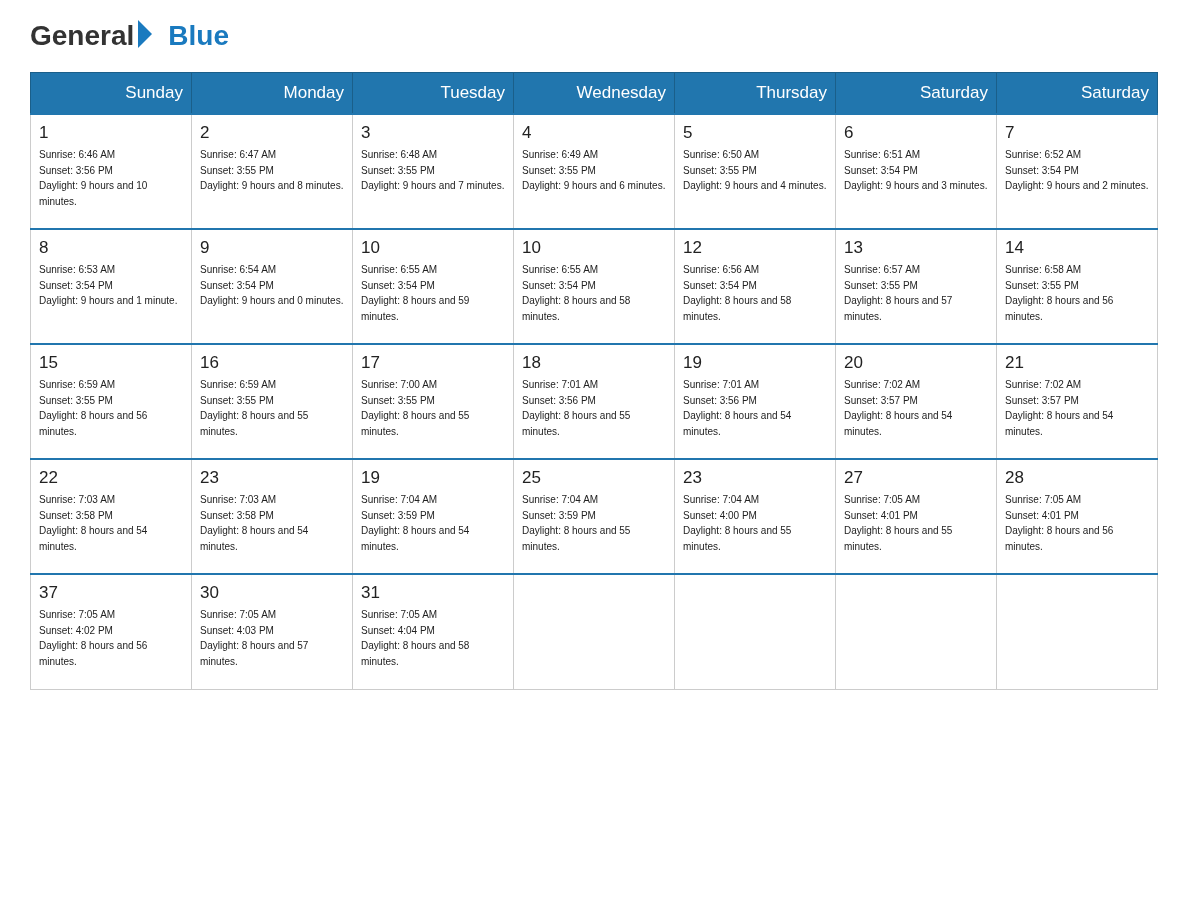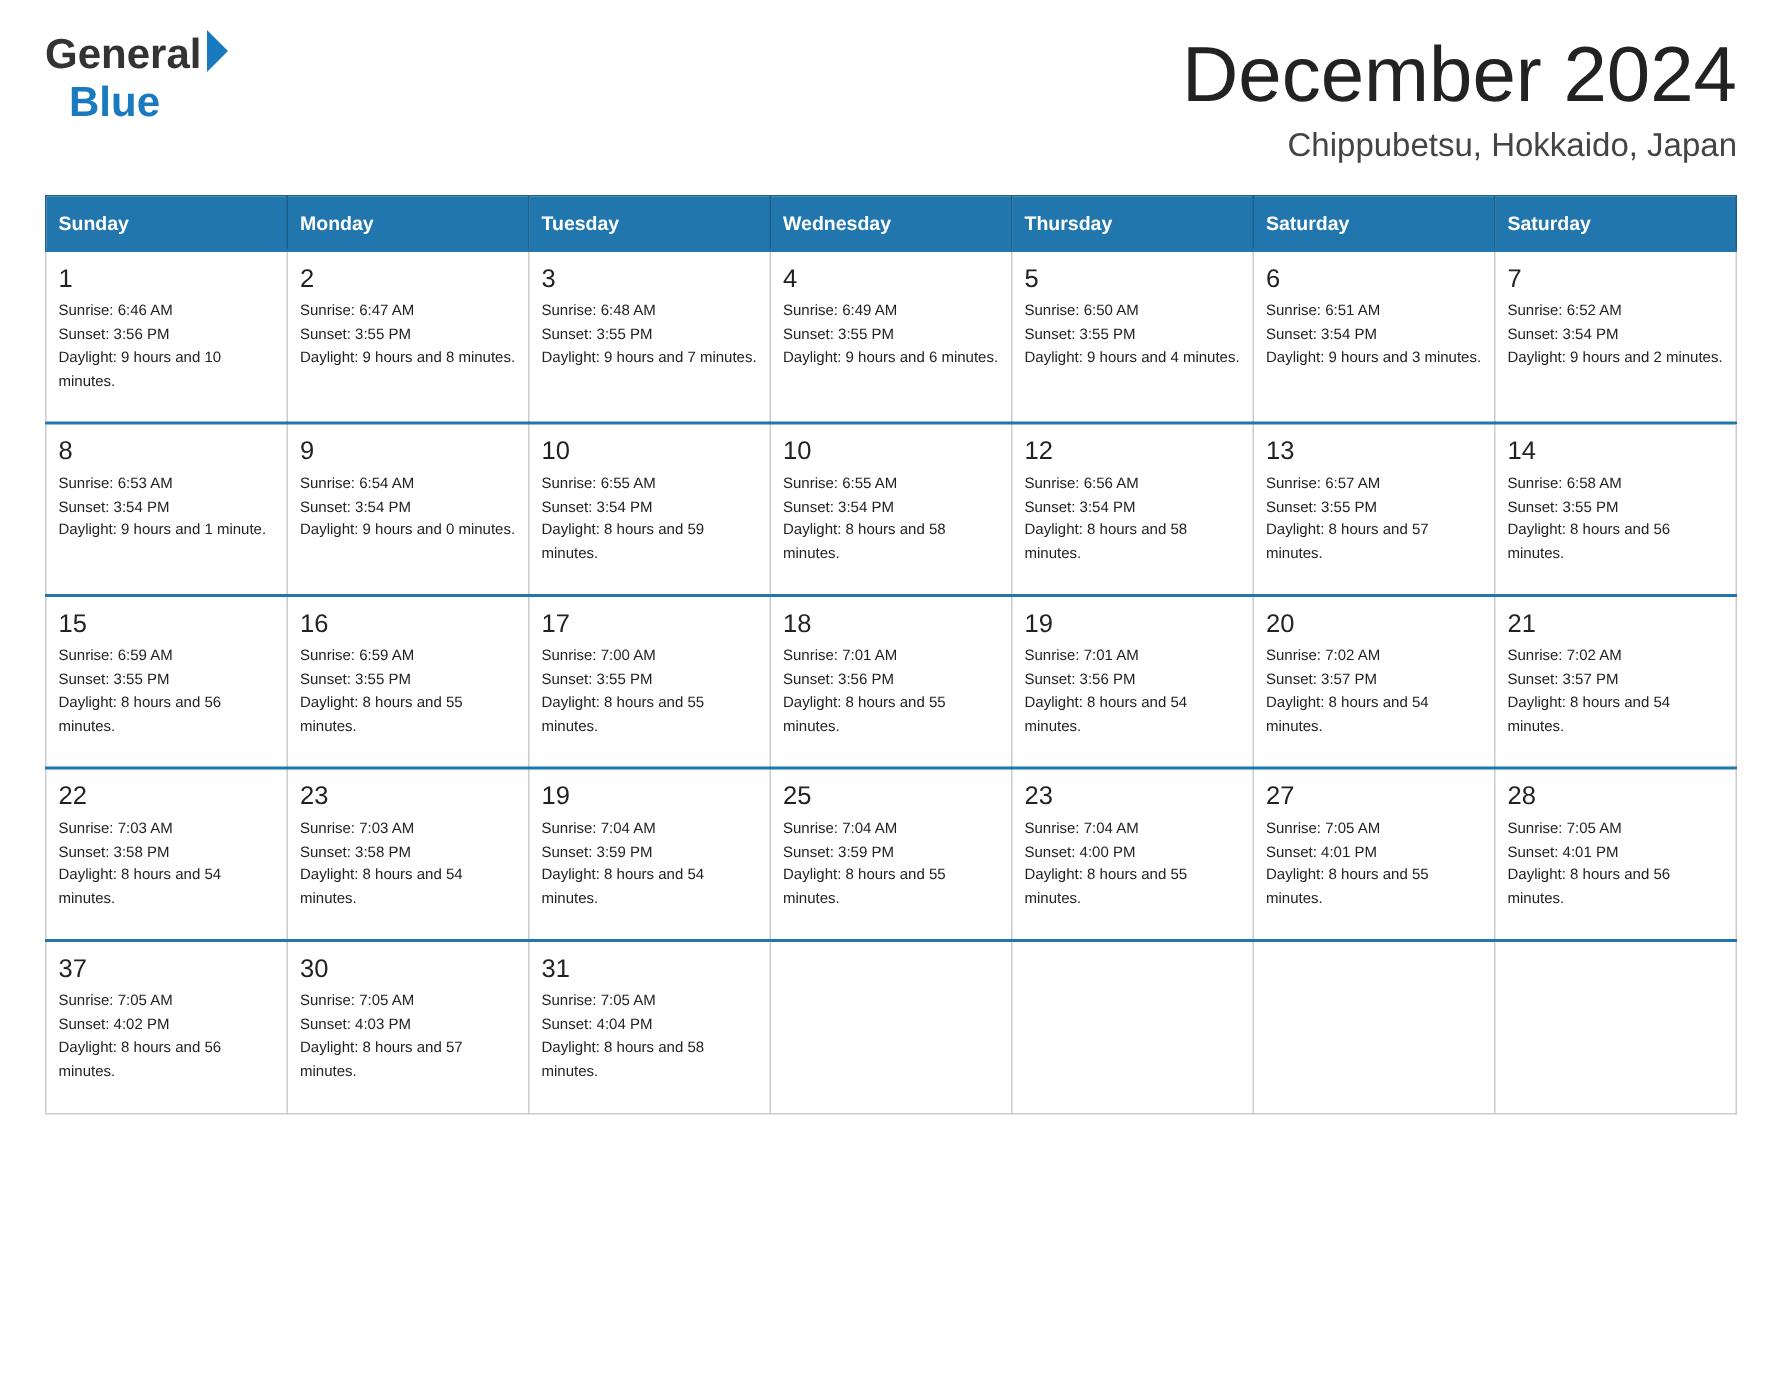--- a/index.html
+++ b/index.html
@@ -11,21 +11,21 @@
       padding: 20px 30px;
     }
     .header {
       display: flex;
       justify-content: space-between;
       align-items: flex-start;
       margin-bottom: 20px;
     }
     .logo {
       display: flex;
-      flex-direction: column;
+      flex-direction: row;
       align-items: flex-start;
     }
     .logo-top {
       display: flex;
       align-items: center;
     }
     .logo-general {
       font-size: 28px;
       font-weight: bold;
       color: #333;
@@ -60,23 +60,23 @@
     }
     table {
       width: 100%;
       border-collapse: collapse;
       table-layout: fixed;
     }
     thead th {
       background-color: #2176ae;
       color: #fff;
       padding: 10px 8px;
-      font-size: 13px;
-      font-weight: bold;
-      text-align: left;
+      font-size: 17px;
+      font-weight: normal;
+      text-align: right;
       border: 1px solid #1a5f8a;
     }
     tbody td {
       vertical-align: top;
       padding: 8px 8px;
       font-size: 13.5px;
       color: #222;
       border: 1px solid #ccc;
       height: 115px;
     }
@@ -100,24 +100,20 @@
 </head>
 <body>
 
 <div class="header">
   <div class="logo">
     <div class="logo-top">
       <span class="logo-general">General</span>
       <div class="logo-arrow"></div>
     </div>
     <span class="logo-blue">Blue</span>
-  </div>
-  <div class="title-section">
-    <div class="month-title">December 2024</div>
-    <div class="location">Chippubetsu, Hokkaido, Japan</div>
   </div>
 </div>
 
 <table>
   <thead>
     <tr>
     <th>Sunday</th>
         <th>Monday</th>
         <th>Tuesday</th>
         <th>Wednesday</th>

